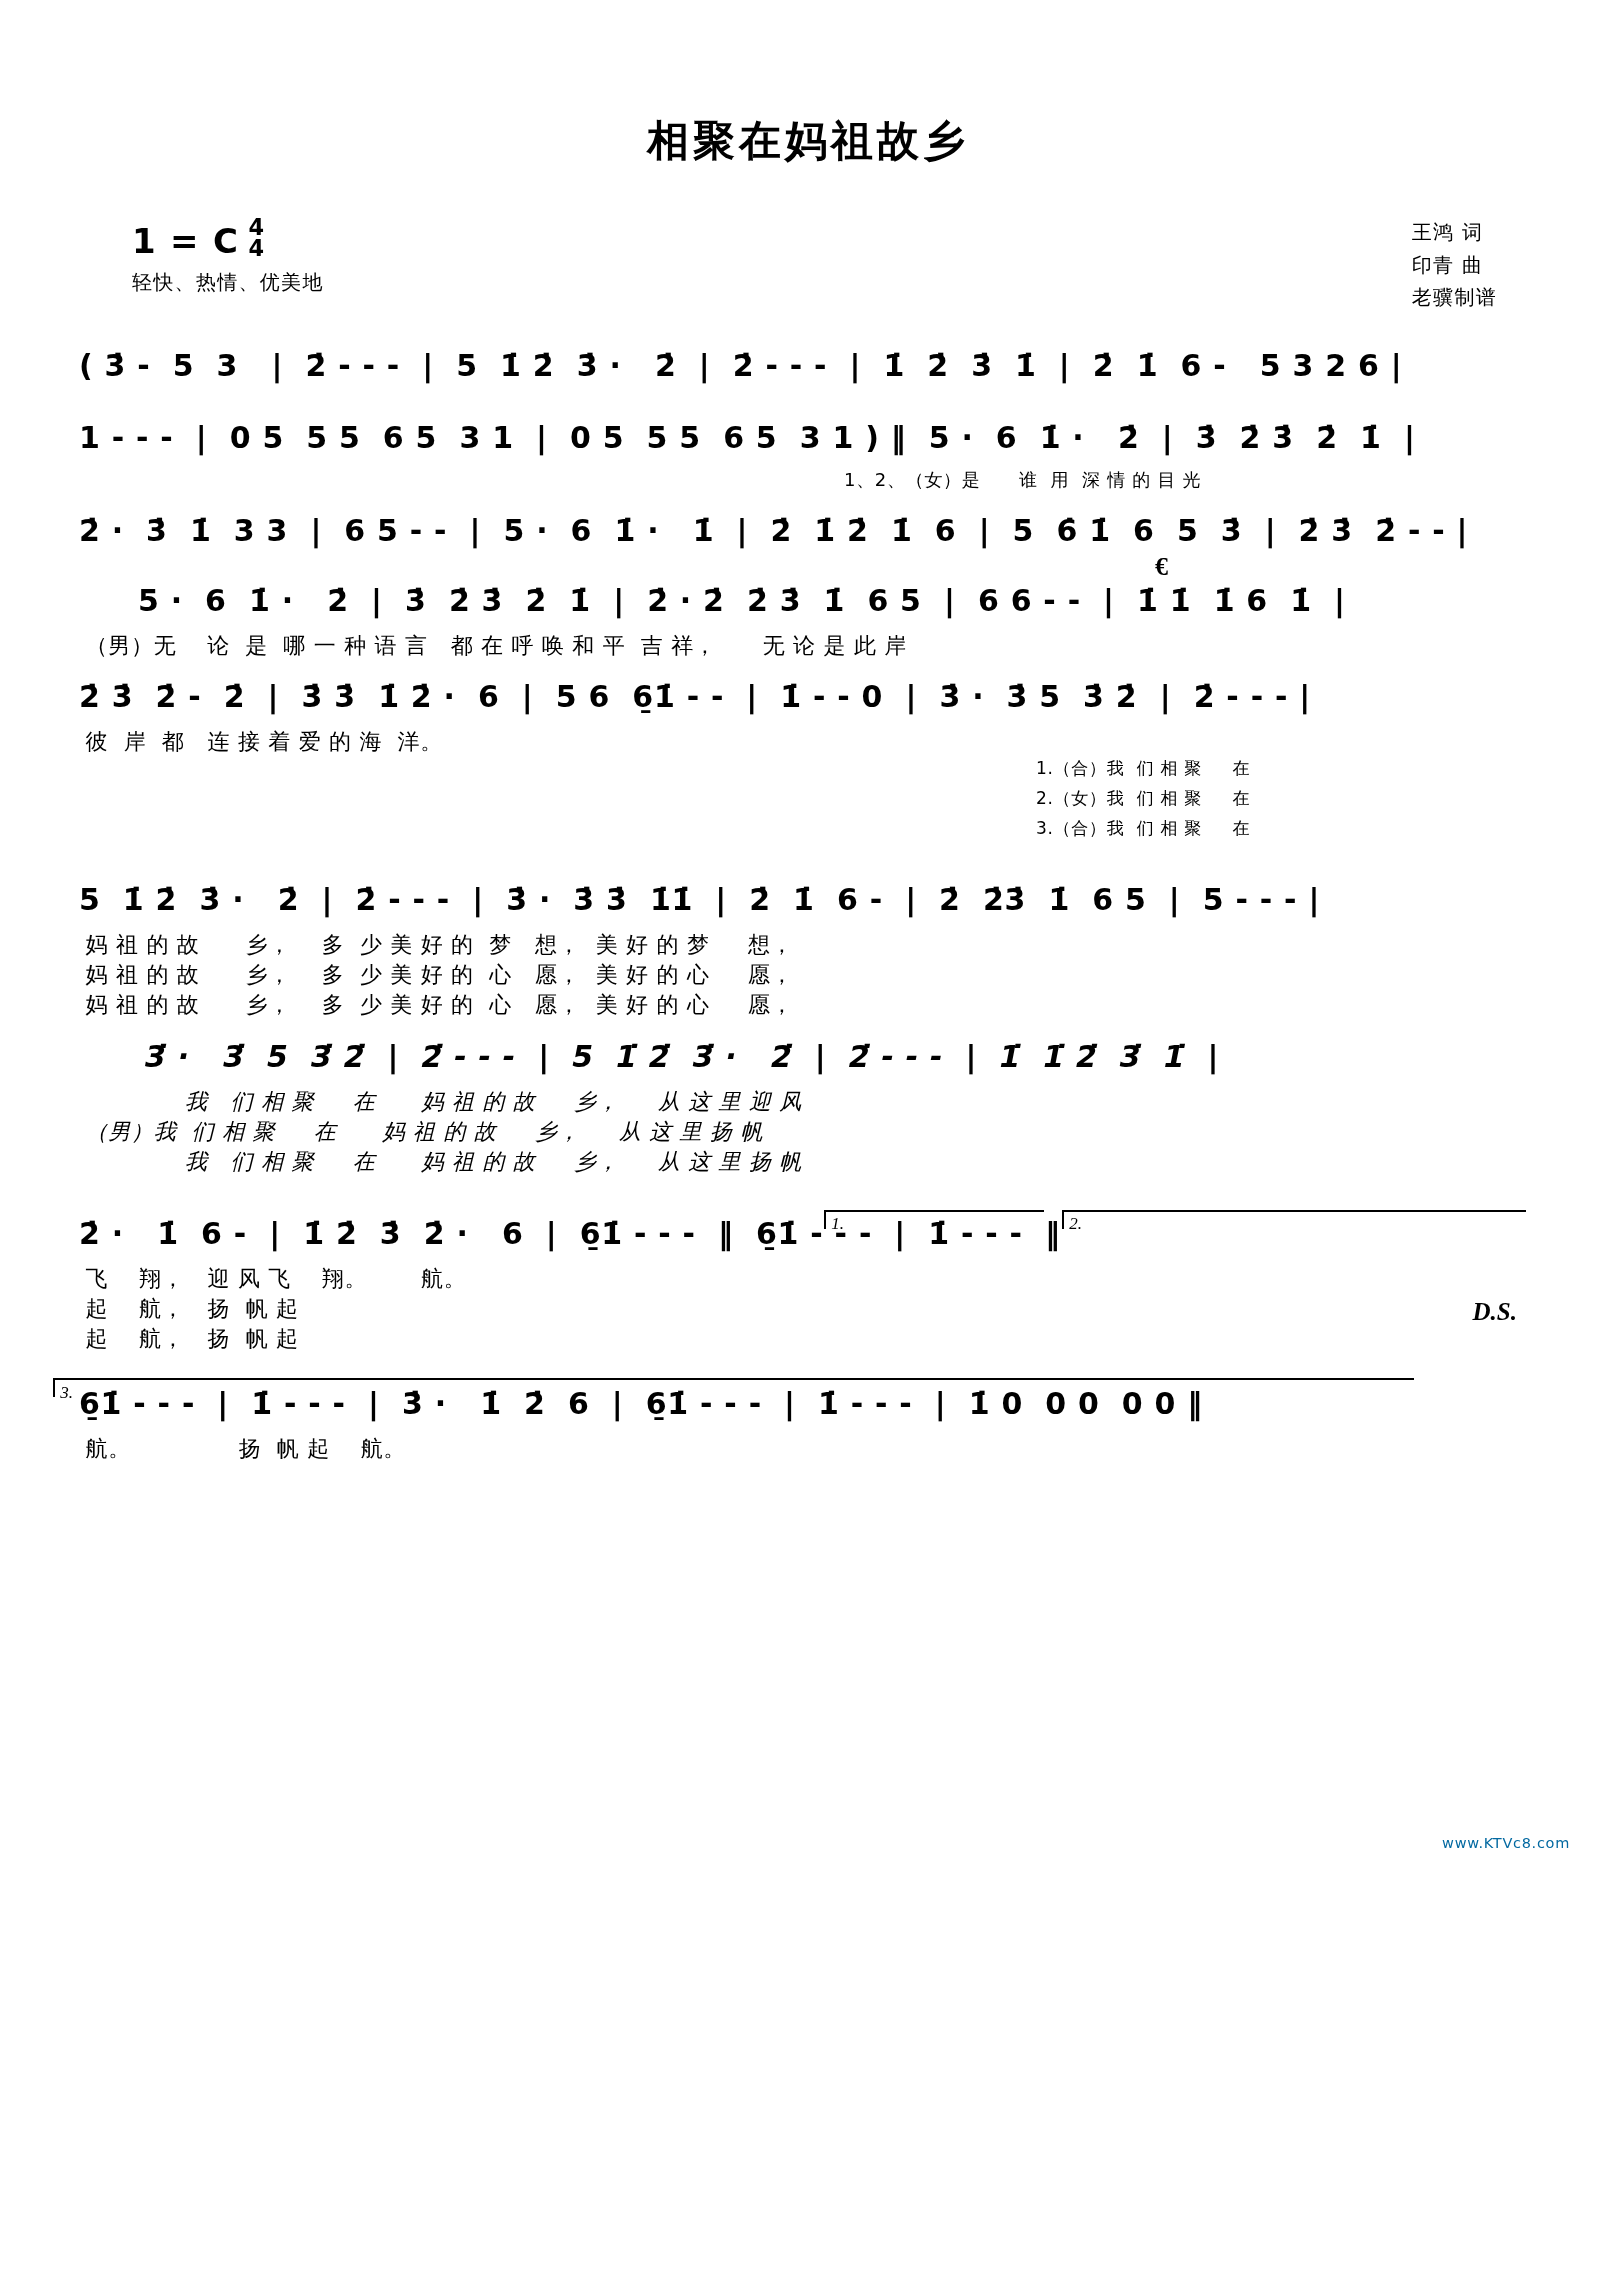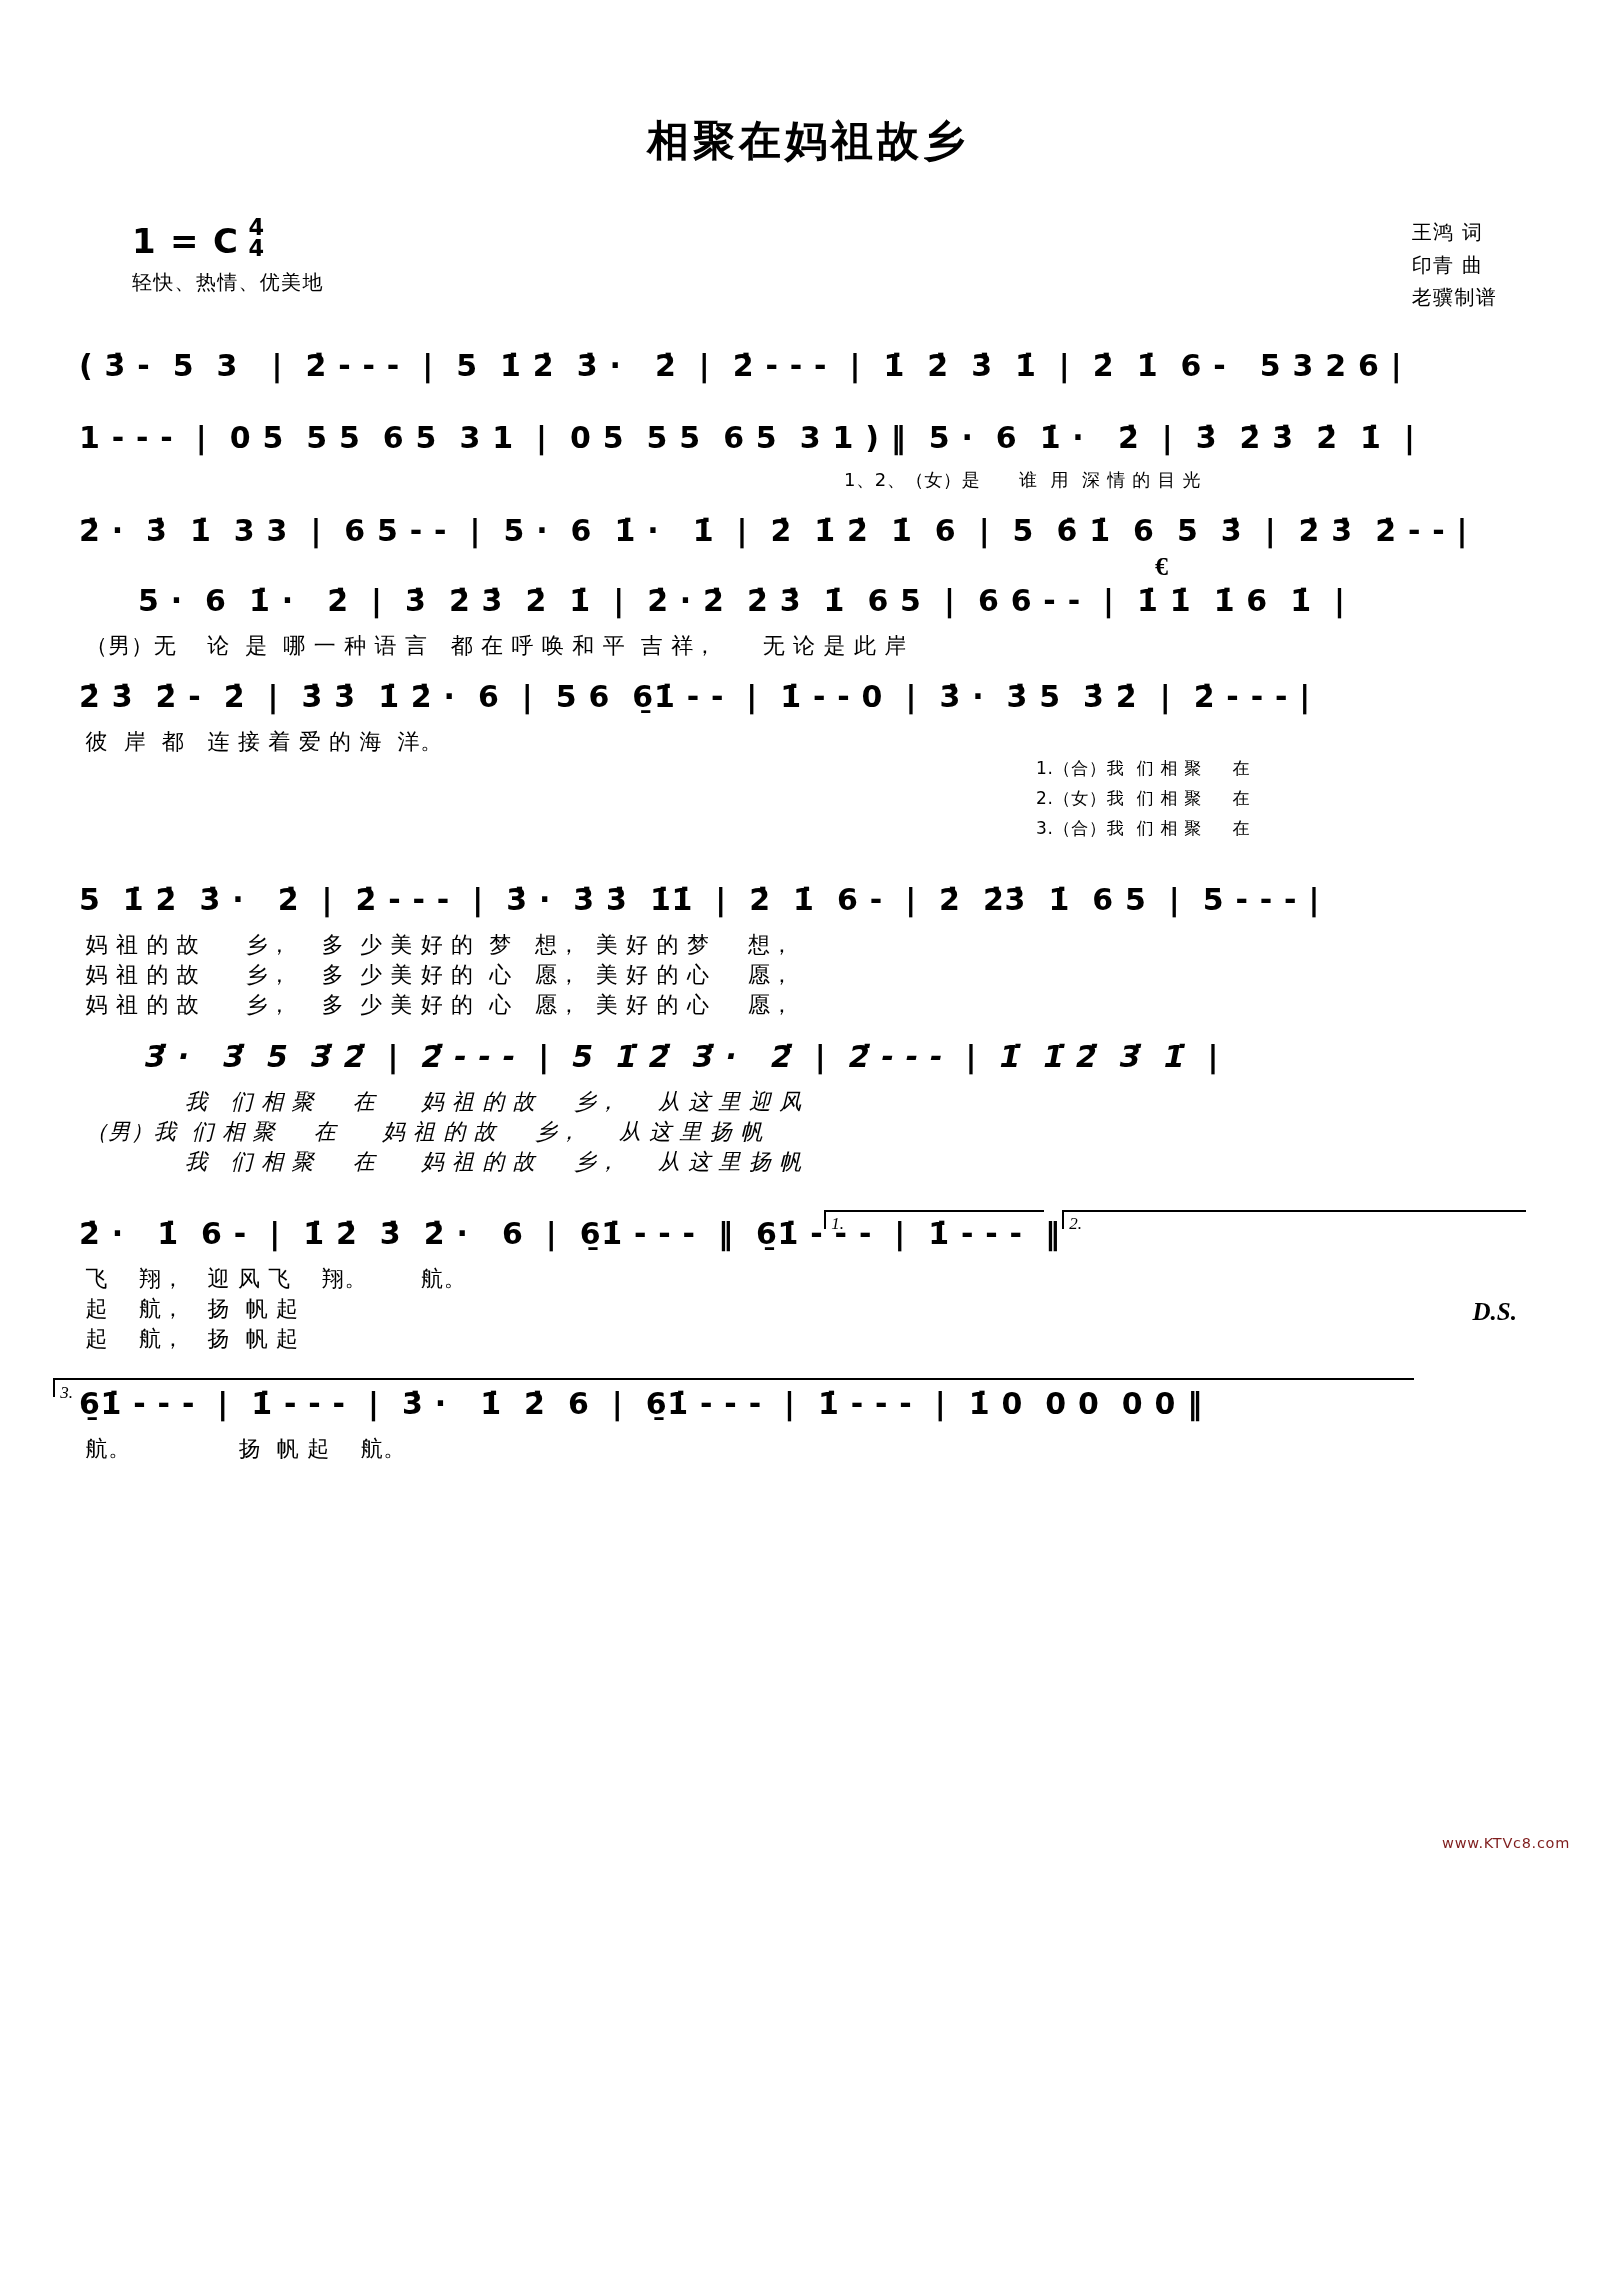--- a/index.html
+++ b/index.html
@@ -144,21 +144,21 @@
   }
   .watermark {
     position: absolute;
     right: 46px;
     bottom: 17px;
     font-family: "DejaVu Sans", sans-serif;
     font-size: 14.5px;
     color: #5aa02c;
     letter-spacing: 0.7px;
   }
-  .watermark .w1 { color: #7f1d1d; }
+  .watermark .w1 { color: #0369a1; }
 </style>
 </head>
 <body>
 
 <div class="page">
   <div class="sheet">
 
     <div class="title">相聚在妈祖故乡</div>
 
     <div class="headerrow">

